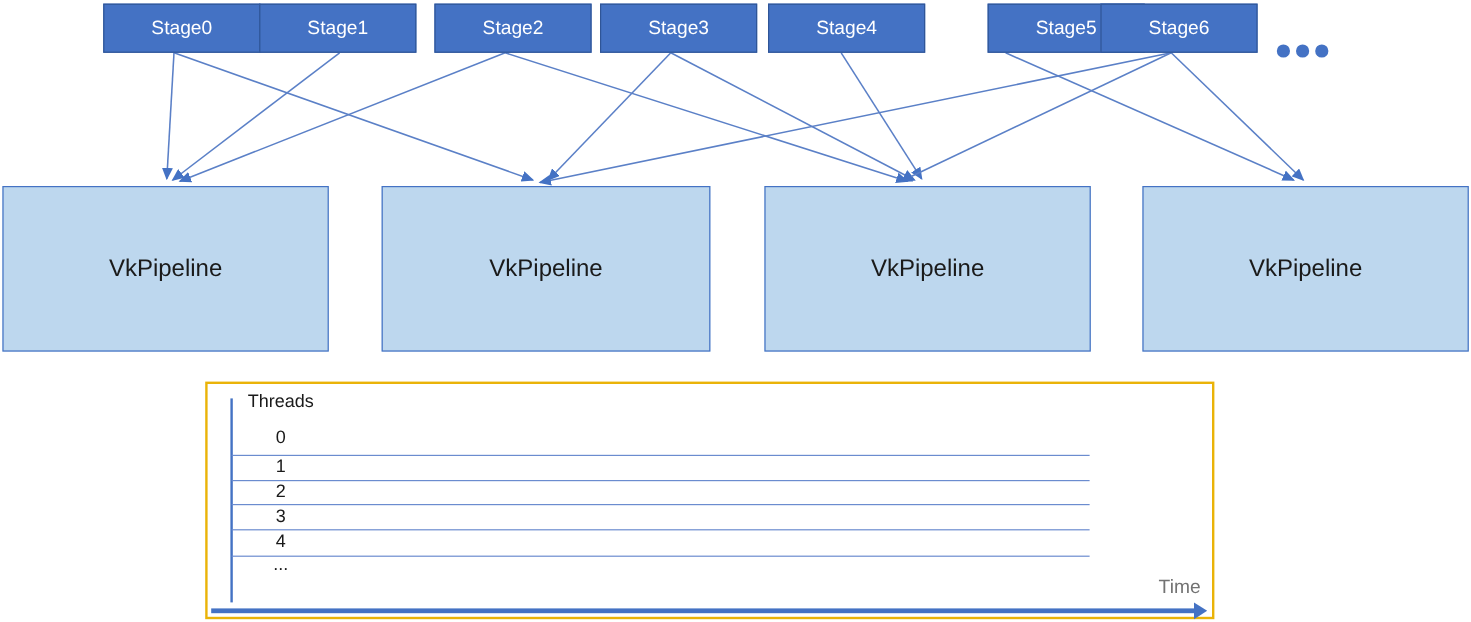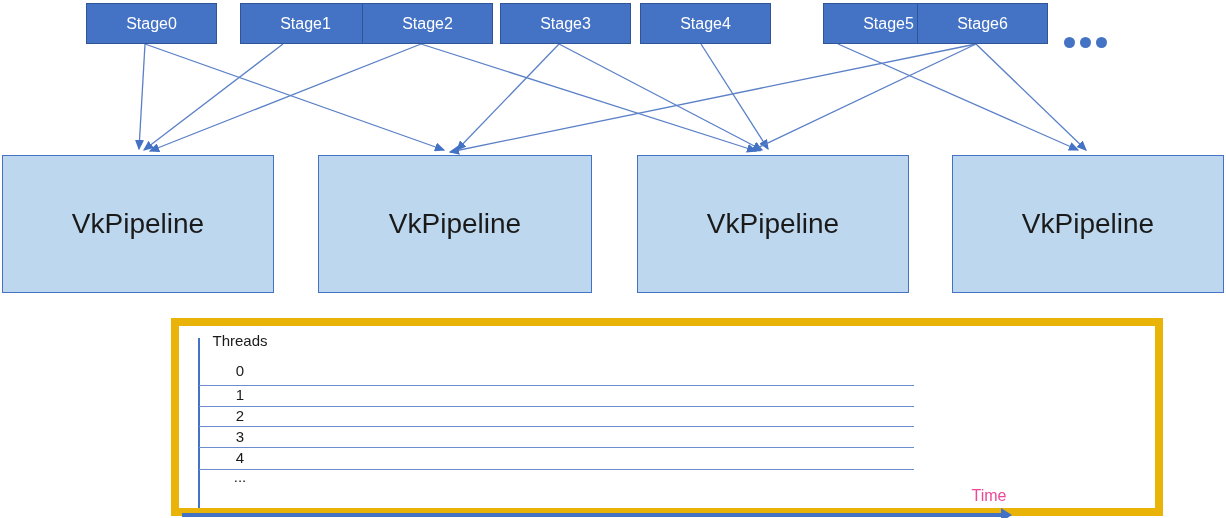--- a/index.html
+++ b/index.html
@@ -10,44 +10,44 @@
   .stage{
     position:absolute;top:3px;width:131px;height:41px;box-sizing:border-box;
     background:var(--accent,#4472C4);border:1.5px solid var(--stage-border,#2F5597);
     color:#fff;font-size:16px;display:flex;align-items:center;justify-content:center;
   }
   .dot{position:absolute;top:37px;width:11px;height:11px;border-radius:50%;
     background:var(--accent,#4472C4);}
   .pipeline{
     position:absolute;top:155px;height:138px;box-sizing:border-box;
     background:var(--pipe-fill,#BDD7EE);border:1.5px solid var(--accent,#4472C4);
-    color:#1a1a1a;font-size:28px;display:flex;align-items:center;justify-content:center;
+    color:#1a1a1a;font-size:20px;display:flex;align-items:center;justify-content:center;
   }
   #connector-svg{position:absolute;left:0;top:0;}
   
   #timeline-panel{
-    position:absolute;left:171px;top:318px;width:992px;height:198px;
-    box-sizing:border-box;border:8px solid #eab308;background:#fff;
+    position:absolute;left:171px;top:318px;width:841px;height:198px;
+    box-sizing:border-box;border:2px solid #eab308;background:#fff;
   }
   #threads-label{position:absolute;left:22px;top:6px;width:78px;text-align:center;
     font-size:15px;color:#1a1a1a;}
   #thread-axis{position:absolute;left:19px;top:12px;width:2px;height:170px;
     background:var(--accent,#4472C4);}
   .thread-label{position:absolute;left:20px;width:82px;text-align:center;
     font-size:15px;color:#1a1a1a;height:18px;line-height:18px;}
   .thread-line{position:absolute;left:20px;width:715px;height:1px;
     background:var(--row-line,#6B8CCF);}
   #gantt-bar{
     position:absolute;left:126px;top:34px;width:597px;height:23px;
     background:var(--accent,#4472C4);color:#fff;font-size:13px;
     display:flex;align-items:center;padding-left:7px;box-sizing:border-box;
     white-space:nowrap;overflow:hidden;
   }
   #time-label{position:absolute;left:780px;top:161px;width:60px;text-align:center;
-    font-size:16px;color:#ec4899;}
+    font-size:16px;color:#737373;}
   #time-axis{position:absolute;left:3px;top:187px;width:820px;height:4px;
     background:var(--accent,#4472C4);}
   #time-arrowhead{position:absolute;left:822px;top:182px;width:0;height:0;
     border-left:11px solid var(--accent,#4472C4);
     border-top:7px solid transparent;border-bottom:7px solid transparent;}
 </style>
 </head>
 <body>
 
 <div id="canvas">
@@ -69,21 +69,21 @@
         <line x1="701" y1="44" x2="768" y2="149" stroke="#5B80C7" stroke-width="1.3" marker-end="url(#arrow)"></line>
         <line x1="838" y1="44" x2="1078" y2="150" stroke="#5B80C7" stroke-width="1.3" marker-end="url(#arrow)"></line>
         <line x1="976" y1="44" x2="450" y2="152" stroke="#5B80C7" stroke-width="1.3" marker-end="url(#arrow)"></line>
         <line x1="976" y1="44" x2="751" y2="151" stroke="#5B80C7" stroke-width="1.3" marker-end="url(#arrow)"></line>
         <line x1="976" y1="44" x2="1086" y2="150" stroke="#5B80C7" stroke-width="1.3" marker-end="url(#arrow)"></line>
       </g>
   </svg>
 
   <div id="stages-layer">
       <div class="stage" style="left: 86px;">Stage0</div>
-      <div class="stage" style="left: 240px;">Stage1</div>
+      <div class="stage" style="left: 216px;">Stage1</div>
       <div class="stage" style="left: 362px; text-align: right;">Stage2</div>
       <div class="stage" style="left: 500px;">Stage3</div>
       <div class="stage" style="left: 640px;">Stage4</div>
       <div class="stage" style="left: 778px; margin-left: 45px;">Stage5</div>
       <div class="stage" style="left: 917px;">Stage6</div>
     </div>
 
   <div id="dots-layer">
       <div class="dot" style="left: 1064px;"></div>
       <div class="dot" style="left: 1080px;"></div>

